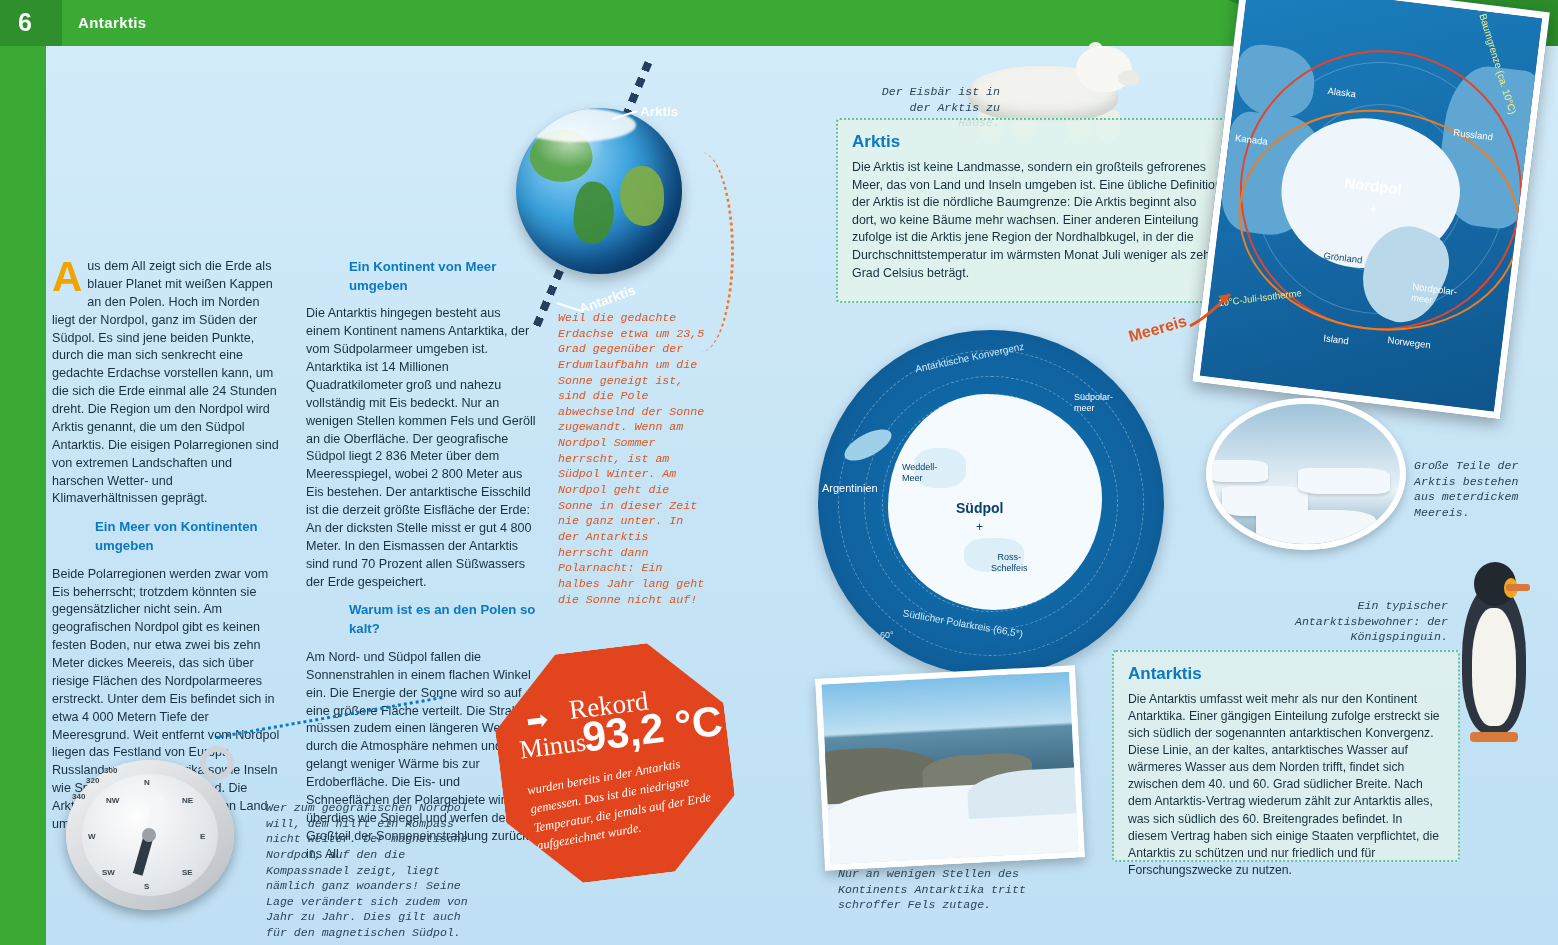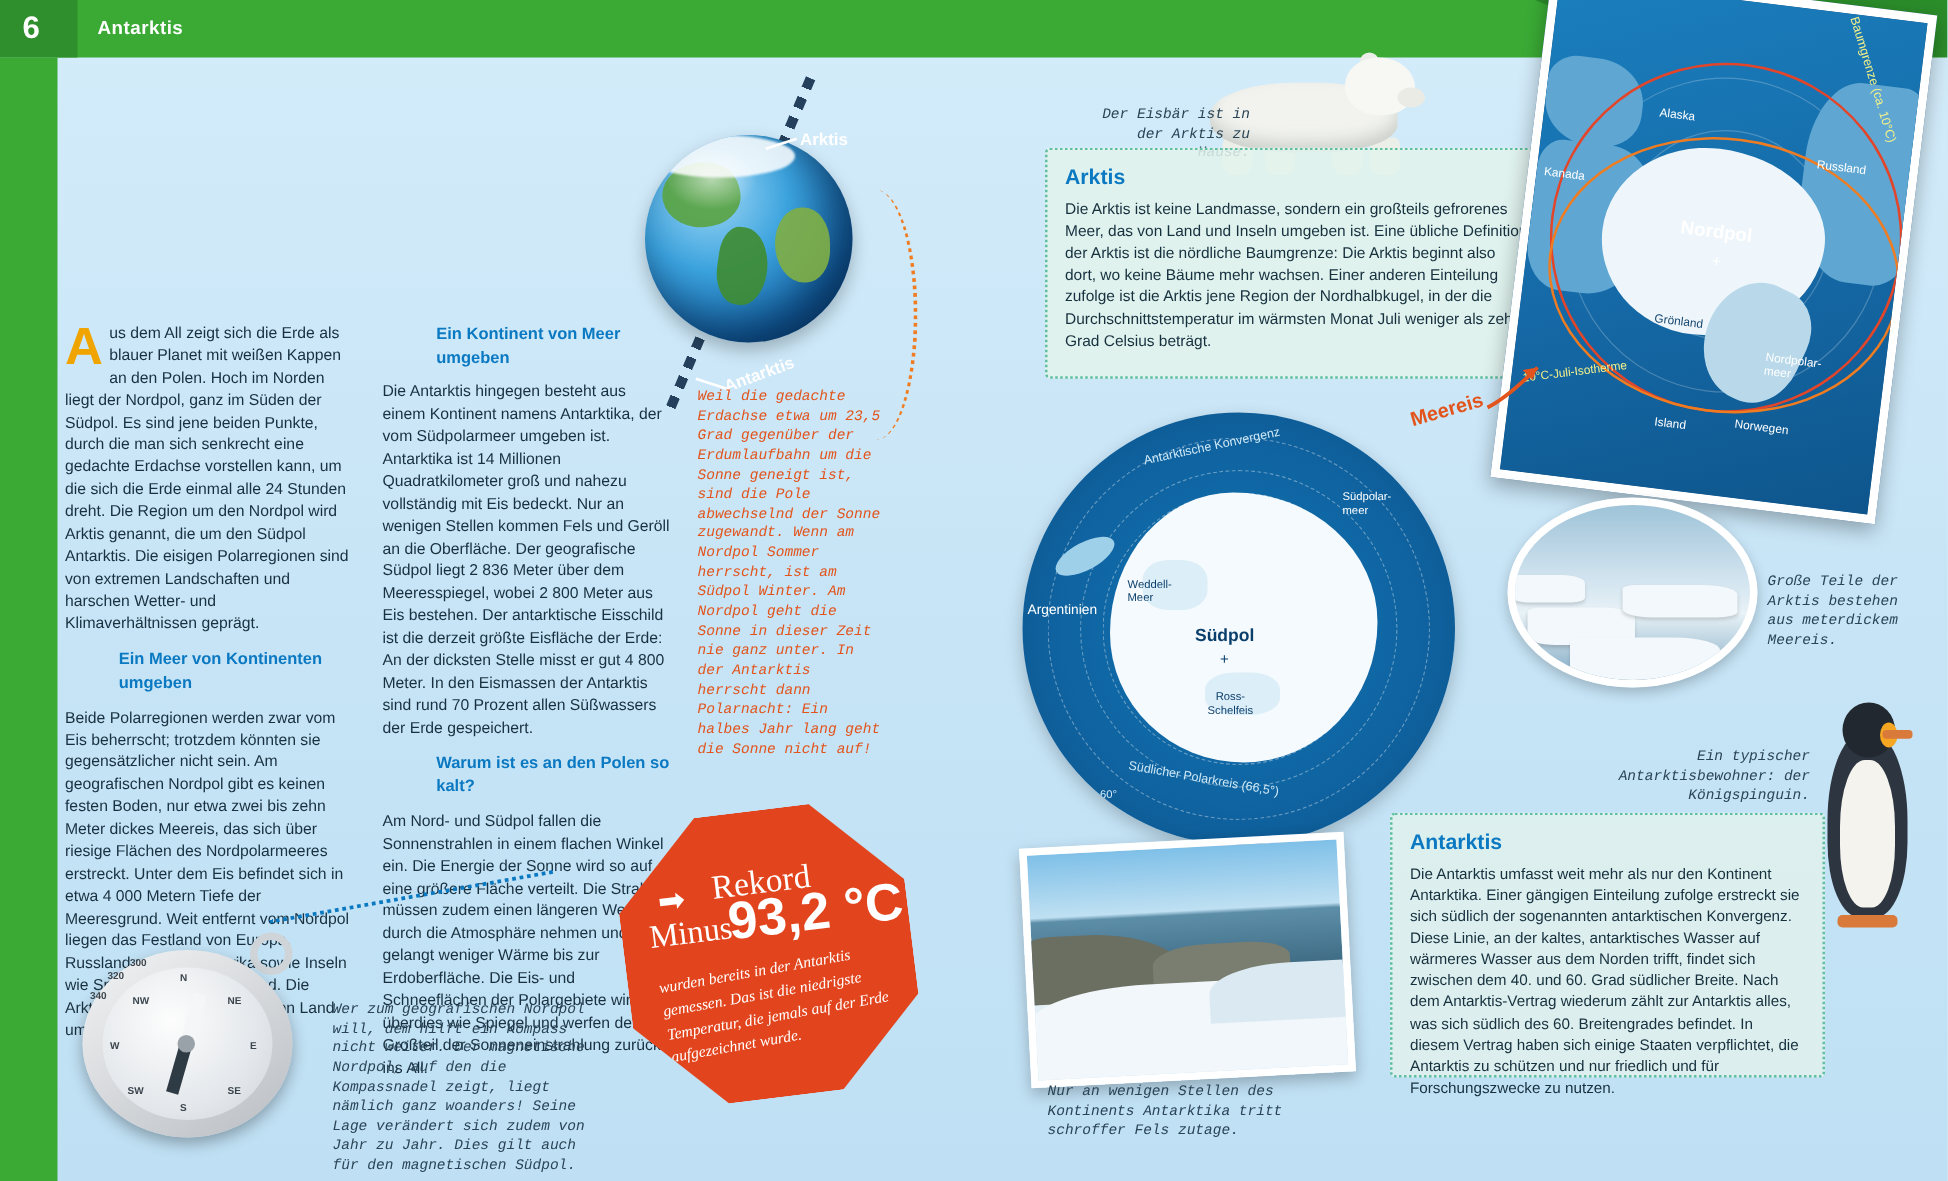--- a/index.html
+++ b/index.html
@@ -347,21 +347,21 @@
     <div class="shelf" style="left:146px;top:208px;width:60px;height:34px;background:#dceef8;border-radius:40%;"></div>
     <div class="shelf" style="left:24px;top:104px;width:52px;height:22px;background:#9fd0ea;border-radius:50%;transform:rotate(-28deg);"></div>
     <div class="sudpol">Südpol</div>
     <div class="sudcross">+</div>
     <div class="konv">Antarktische Konvergenz</div>
     <div class="polarkreis">Südlicher Polarkreis (66,5°)</div>
     <div class="sixty">60°</div>
     <div class="argent">Argentinien</div>
     <div class="weddell" style="white-space:pre;">Weddell-
 Meer</div>
-    <div class="ross" style="white-space:pre;">Ross-
+    <div class="ross" style="white-space:pre;margin-left:25px;">Ross-
 Schelfeis</div>
     <div class="sudpolarmeer" style="white-space:pre;">Südpolar-
 meer</div>
   </div>
 
   <div class="rekord">
     <div class="rarrow">➡</div>
     <div class="rtitle">Rekord</div>
     <div class="rminus">Minus</div>
     <div class="rval">93,2 °C</div>

